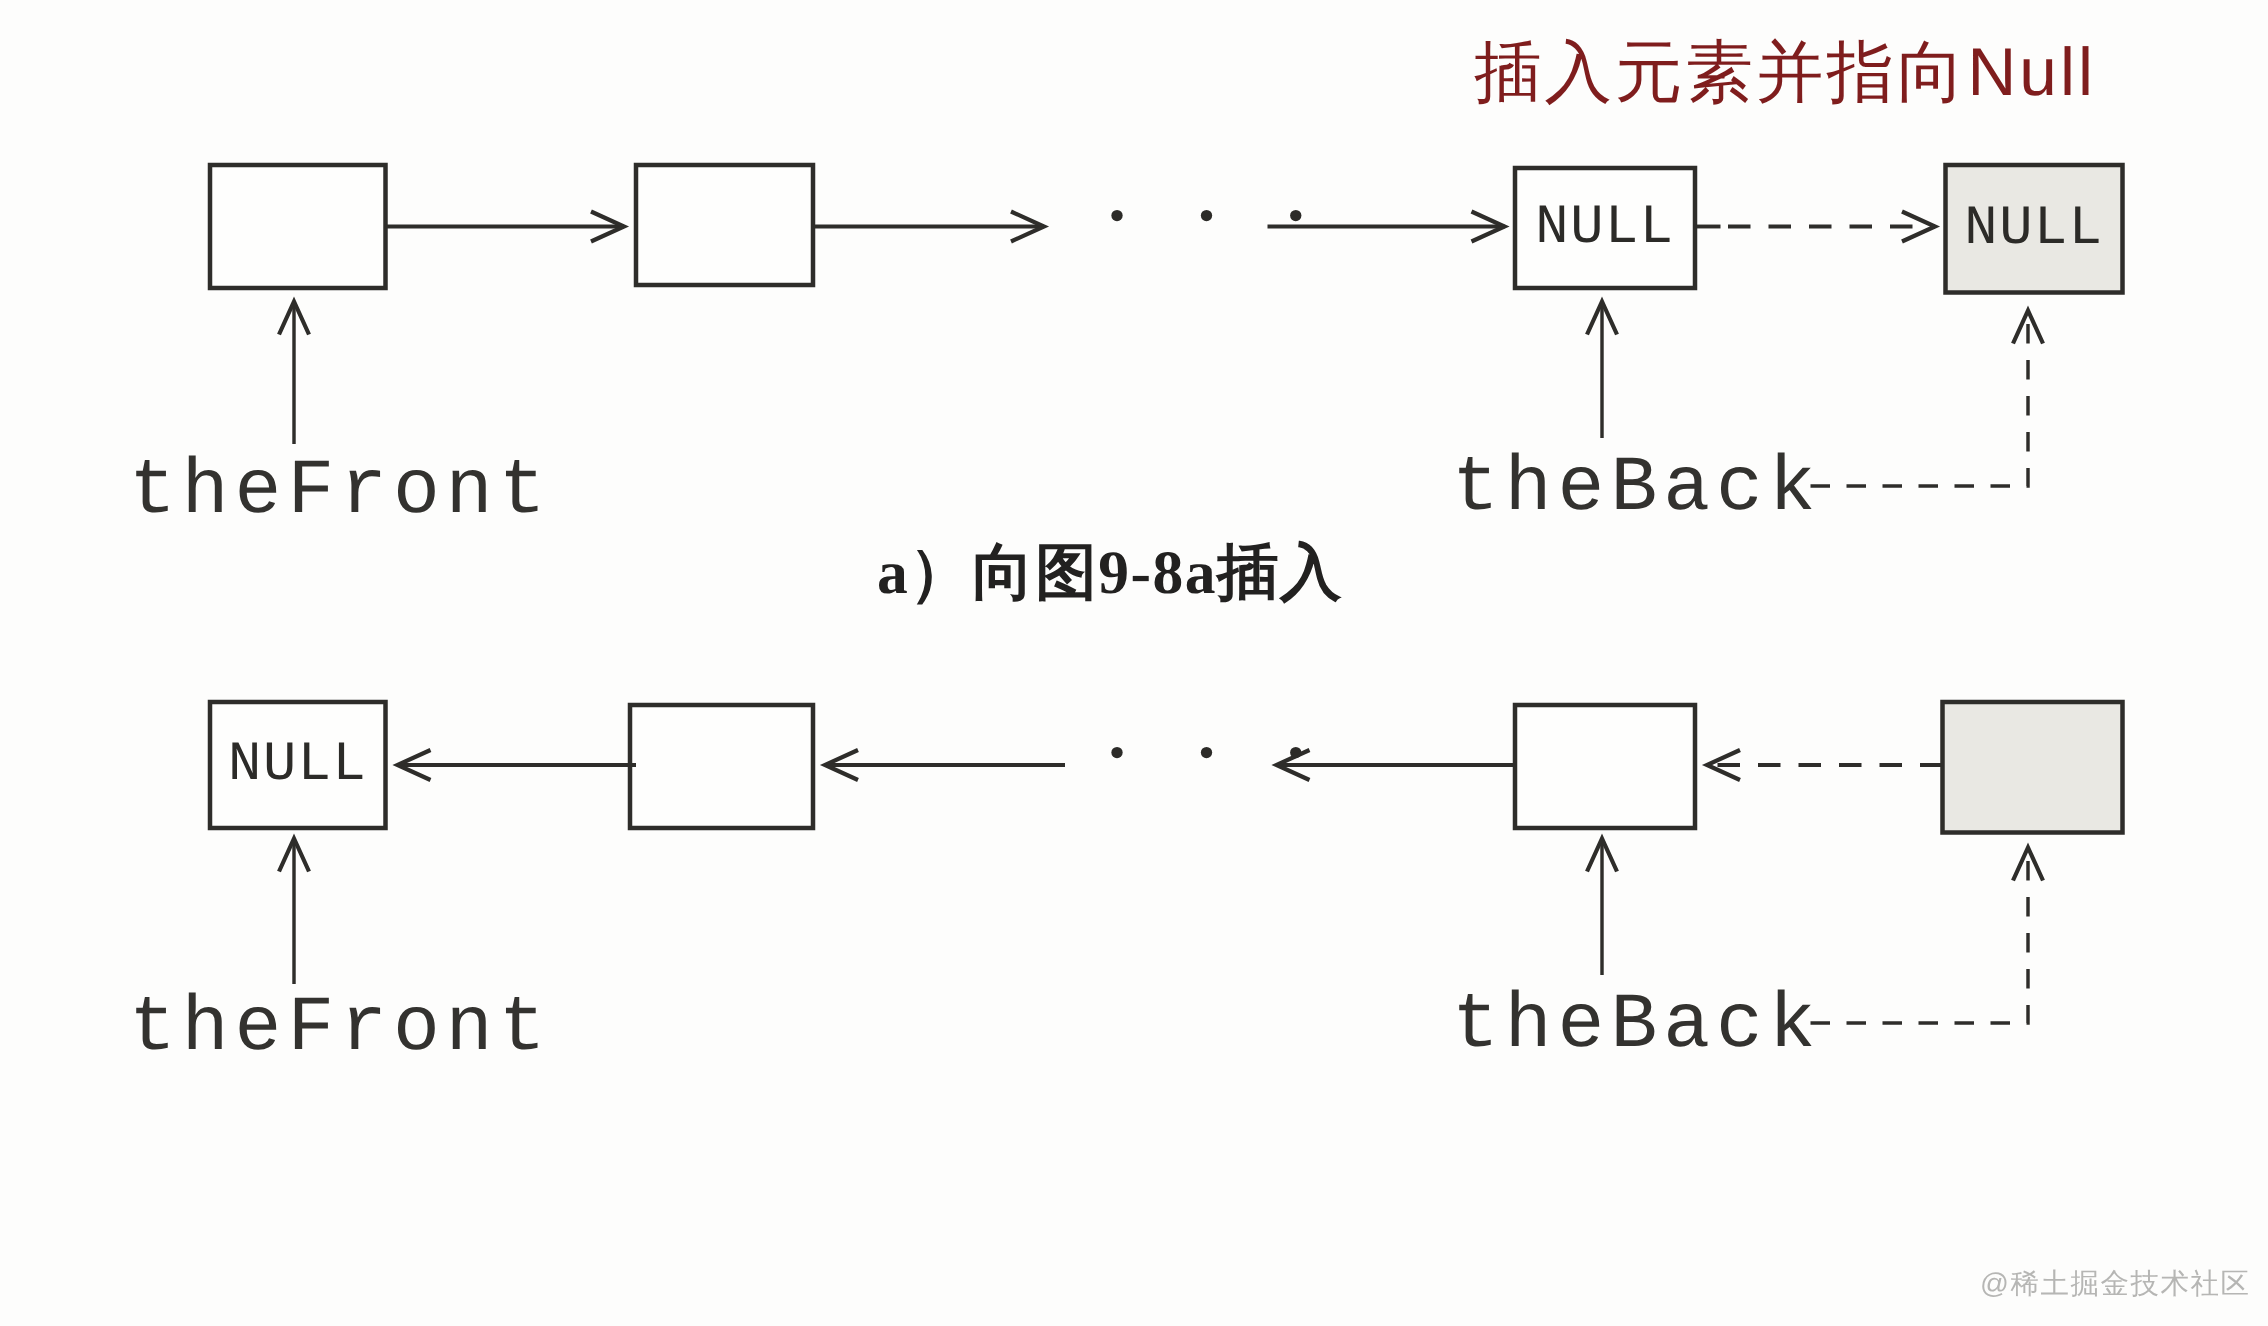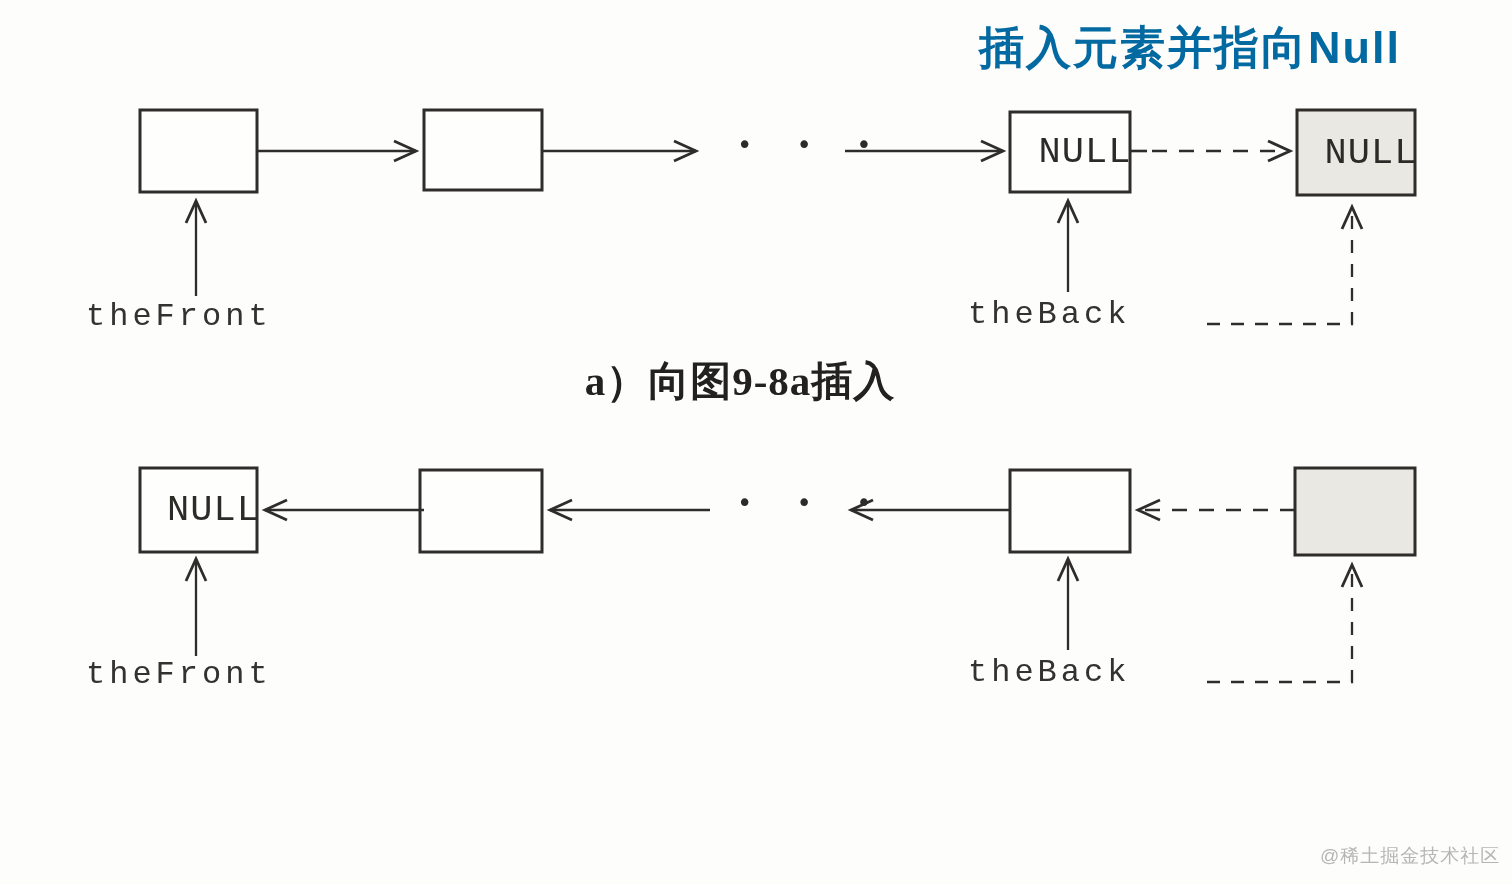--- a/index.html
+++ b/index.html
@@ -20,41 +20,40 @@
     left: 0;
     top: 0;
   }
   .abs {
     position: absolute;
     color: #262522;
     white-space: nowrap;
   }
   .title {
     font-family: "Liberation Sans", sans-serif;
-    font-weight: bold;
+    font-weight: normal;
     font-size: 45px;
     letter-spacing: 2px;
-    color: #0369a1;
+    color: #7f1d1d;
     text-align: center;
   }
   .mono-label {
     font-family: "Liberation Mono", "DejaVu Sans Mono", monospace;
-    font-size: 32px;
+    font-size: 52px;
     letter-spacing: 4px;
     color: #33322f;
   }
   .node-text {
     font-family: "Liberation Mono", "DejaVu Sans Mono", monospace;
     font-size: 37px;
     letter-spacing: 1px;
     color: #2c2b28;
     display: flex;
     align-items: center;
     justify-content: center;
-    padding-left: 15px;
   }
   .caption {
     font-family: "Liberation Serif", "DejaVu Serif", serif;
     font-weight: bold;
     font-size: 41px;
     color: #222120;
     text-align: center;
     letter-spacing: 1px;
   }
   .dots {

